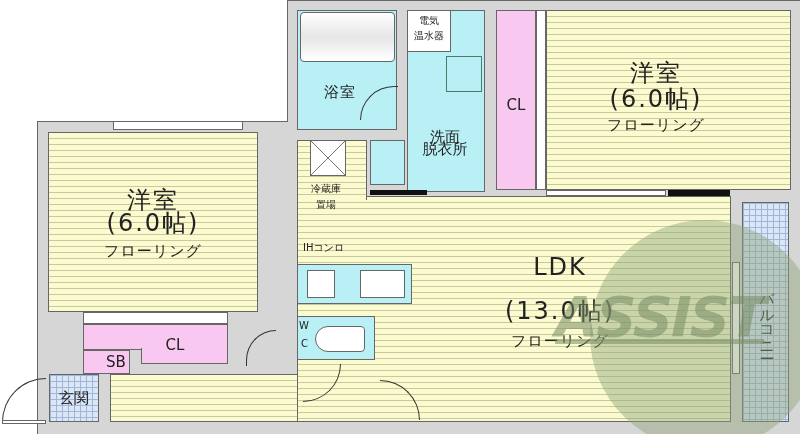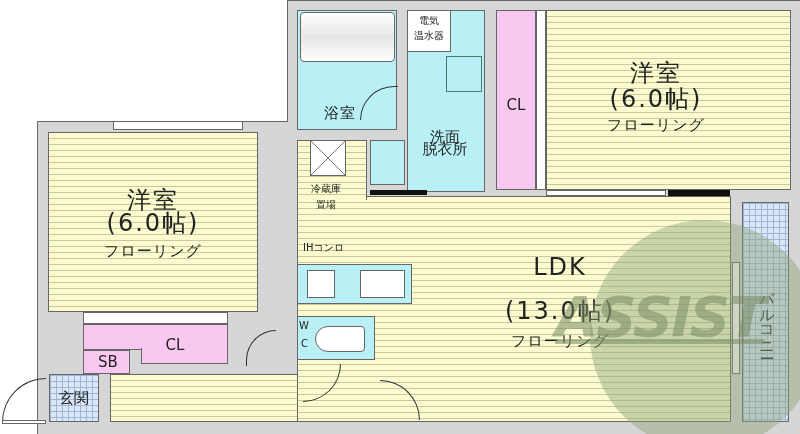--- a/index.html
+++ b/index.html
@@ -34,32 +34,32 @@
 <div class="abs win" style="left:113px;top:121px;width:130px;height:9px;"></div>
 <div class="label big" style="left:48px;top:185px;width:210px;">洋室</div>
 <div class="label big" style="left:48px;top:208px;width:210px;">(6.0帖)</div>
 <div class="label mid" style="left:48px;top:242px;width:210px;">フローリング</div>
 
 <div class="abs white" style="left:83px;top:312px;width:145px;height:12px;"></div>
 <div class="abs closet" style="left:83px;top:324px;width:145px;height:26px;"></div>
 <div class="abs closet" style="left:141px;top:348px;width:87px;height:16px;border-top:none;"></div>
 <div class="label sm" style="left:150px;top:336px;width:50px;">CL</div>
 <div class="abs closet" style="left:83px;top:350px;width:47px;height:24px;"></div>
-<div class="label sm" style="left:83px;top:353px;width:50px;">SB</div>
+<div class="label sm" style="left:83px;top:353px;width:50px;padding-left:8px;">SB</div>
 
 <div class="abs tile" style="left:49px;top:374px;width:50px;height:48px;"></div>
 <div class="label sm" style="left:49px;top:389px;width:50px;">玄関</div>
 <div class="door" style="left:2px;top:378px;width:44px;height:44px;border-radius:44px 0 0 0;border-right:none;border-bottom:none;"></div>
 <div class="abs white" style="left:2px;top:420px;width:44px;height:4px;"></div>
 
 <div class="abs floor" style="left:110px;top:374px;width:190px;height:48px;"></div>
 
 <div class="abs wet" style="left:297px;top:10px;width:100px;height:120px;"></div>
 <div class="abs white" style="left:300px;top:12px;width:95px;height:50px;border-radius:4px;background:linear-gradient(#fff,#e6e6e6 50%,#fff);"></div>
-<div class="label mid" style="left:310px;top:83px;width:60px;margin-top:21px;">浴室</div>
+<div class="label mid" style="left:310px;top:83px;width:60px;">浴室</div>
 <div class="door" style="left:360px;top:86px;width:38px;height:34px;border-radius:38px 0 0 0;border-right:none;border-bottom:none;"></div>
 
 <div class="abs wet" style="left:407px;top:10px;width:78px;height:182px;"></div>
 <div class="abs white" style="left:407px;top:10px;width:44px;height:42px;"></div>
 <div class="label xs" style="left:407px;top:15px;width:44px;">電気</div>
 <div class="label xs" style="left:407px;top:30px;width:44px;">温水器</div>
 <div class="abs" style="left:446px;top:56px;width:36px;height:36px;border:1px solid #4a7a6a;background:#b9f0f6;"></div>
 <div class="label sm" style="left:415px;top:128px;width:60px;">洗面</div>
 <div class="label sm" style="left:415px;top:140px;width:60px;">脱衣所</div>
 <div class="abs wet" style="left:370px;top:140px;width:35px;height:45px;"></div>

